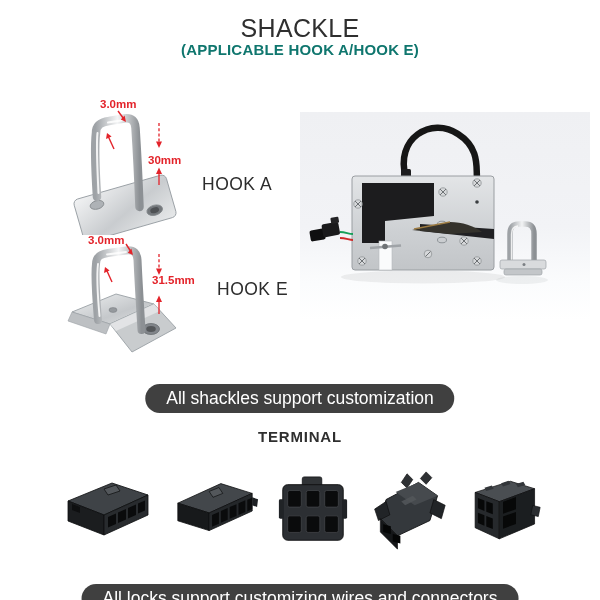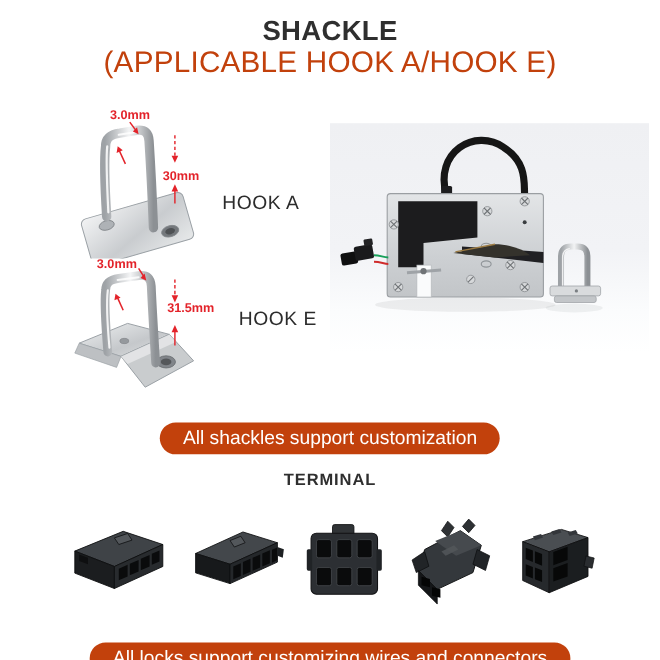--- a/index.html
+++ b/index.html
@@ -2,30 +2,30 @@
 <html><head>
 <meta charset="utf-8">
 <style>
   html,body{margin:0;padding:0}
   body{
     width:600px;height:600px;position:relative;overflow:hidden;
     background:#ffffff;font-family:"Liberation Sans",sans-serif;
   }
   .abs{position:absolute}
   .page-title{top:14px;left:0;width:100%;text-align:center;
-    font-size:25px;font-weight:700;color:#2f2f2f;letter-spacing:.3px}
+    font-size:25px;font-weight:400;color:#2f2f2f;letter-spacing:.3px}
   .page-subtitle{top:41px;left:0;width:100%;text-align:center;
-    font-size:27px;font-weight:400;color:#c2410c;letter-spacing:.2px}
+    font-size:15px;font-weight:700;color:#0f766e;letter-spacing:.2px}
   .hook-label{font-size:17.5px;font-weight:400;color:#2c2c2c;letter-spacing:.5px}
   .lock-photo{
     left:300px;top:112px;width:290px;height:209px;
     background:linear-gradient(180deg,#eff0f3 0%,#f2f3f6 55%,#fbfcfd 82%,#ffffff 100%);
   }
   .pill{
-    background:#c2410c;color:#ffffff;border-radius:15px;
+    background:#404040;color:#ffffff;border-radius:15px;
     font-size:17.5px;line-height:29px;height:29px;padding:0 21px;
     white-space:nowrap;left:50%;transform:translateX(-50%);
   }
   .banner-shackles{top:384px}
   .banner-locks{top:584px}
   .terminal-title{top:428px;left:0;width:100%;text-align:center;
     font-size:15px;font-weight:700;color:#2f2f2f;letter-spacing:.8px}
   .terminals{left:58px;top:462px;width:484px;height:98px;
     display:flex;align-items:center;justify-content:space-between}
   .dim{font-size:11.5px;font-weight:700;fill:#e3232a;font-family:"Liberation Sans",sans-serif}

